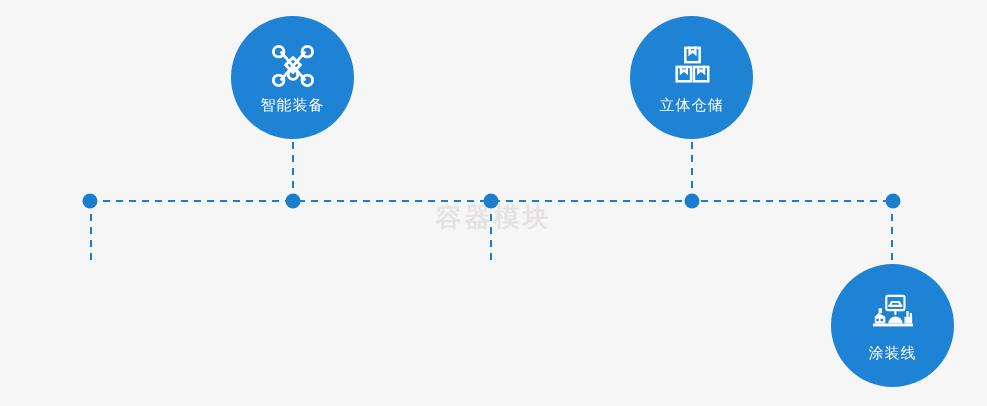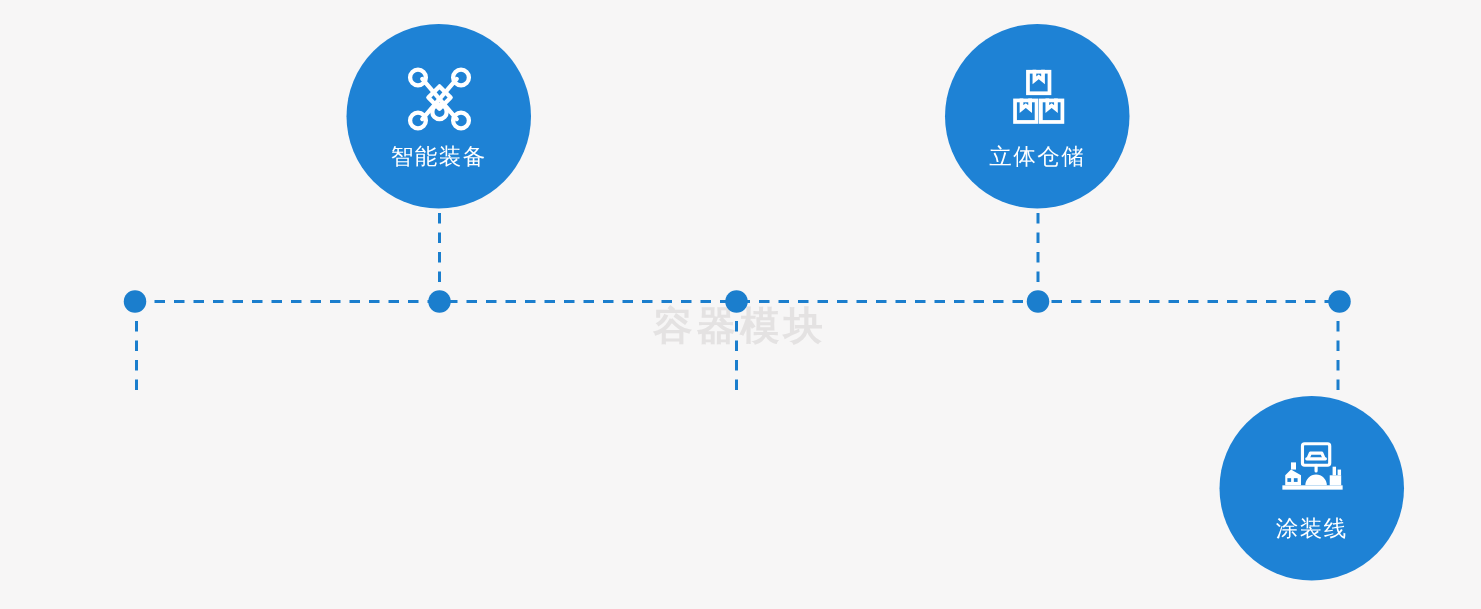--- a/index.html
+++ b/index.html
@@ -69,21 +69,21 @@
     line-height: 1;
     letter-spacing: 1px;
     white-space: nowrap;
   }
 
   
   .node-0 { left: 231px; top: 16px; }      
   .node-1 { left: 630px; top: 16px; }      
   .node-2 { left: 29px;  top: 264px; }     
   .node-3 { left: 429px; top: 264px; }     
-  .node-4 { left: 813px; top: 264px; }     
+  .node-4 { left: 831px; top: 264px; }     
 </style>
 </head>
 <body>
 
 <div id="stage">
 
   <div class="watermark">容器模块</div>
 
   <svg class="connectors" width="987" height="406" viewBox="0 0 987 406">
 

